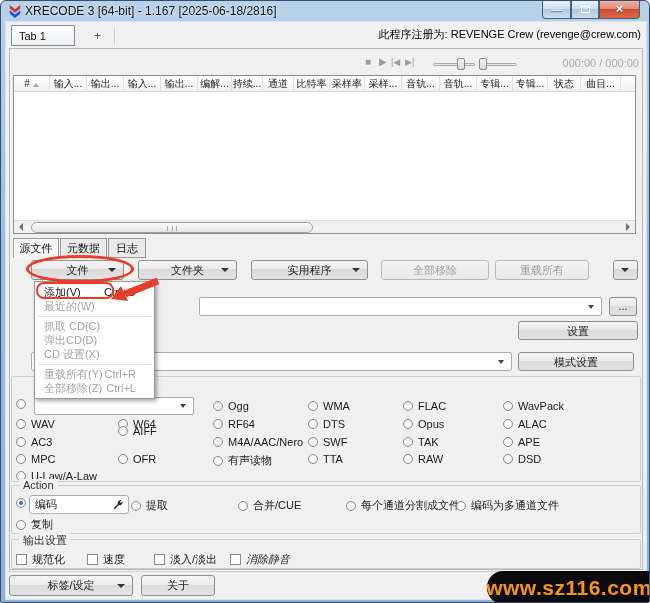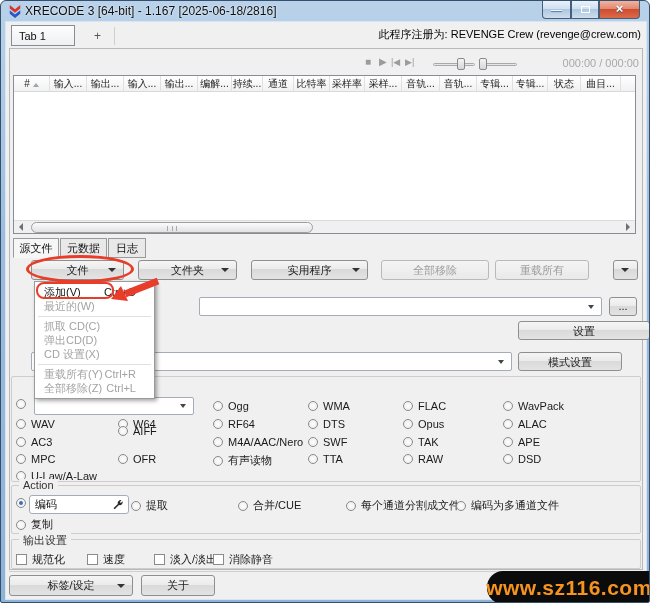--- a/index.html
+++ b/index.html
@@ -157,28 +157,28 @@
   <div class="btn" style="left:612px;top:259px;width:25px;height:20px;">
     <span class="caret" style="right:8px;"></span>
   </div>
 
   <div class="combo" style="left:198px;top:296px;width:403px;height:19px;">
     <span class="caret sm" style="border-top-color:#444;"></span>
   </div>
   <div class="btn" style="left:608px;top:296px;width:28px;height:19px;">
     <span class="lbl" style="line-height:16px;">...</span>
   </div>
-  <div class="btn" style="left:517px;top:320px;width:132px;height:19px;">
+  <div class="btn" style="left:517px;top:320px;width:120px;height:19px;">
     <span class="lbl">设置</span>
   </div>
 
   <div class="combo" style="left:30px;top:351px;width:481px;height:19px;">
     <span class="caret sm" style="border-top-color:#444;"></span>
   </div>
-  <div class="btn" style="left:517px;top:351px;width:104px;height:19px;">
+  <div class="btn" style="left:517px;top:351px;width:116px;height:19px;">
     <span class="lbl">模式设置</span>
   </div>
 
   <div class="gb" style="left:10px;top:375px;width:630px;height:106px;"></div>
 
   <div class="opt" style="left:15px;top:398px;">
       <span class="radio"></span>
     </div>
   <div class="combo" style="left:33px;top:396px;width:160px;height:18px;">
     <span class="caret sm" style="border-top-color:#444;"></span>
@@ -319,21 +319,21 @@
       <span>规范化</span>
     </div>
   <div class="opt" style="left:86px;top:551px;">
       <span class="check"></span>
       <span>速度</span>
     </div>
   <div class="opt" style="left:153px;top:551px;">
       <span class="check"></span>
       <span>淡入/淡出</span>
     </div>
-  <div class="opt" style="left:212px;top:551px;">
+  <div class="opt" style="left:229px;top:551px;font-style:italic;">
       <span class="check"></span>
       <span>消除静音</span>
     </div>
 
   <div class="footer-sep"></div>
   <div class="btn" style="left:8px;top:574px;width:124px;height:21px;">
     <span class="lbl" style="line-height:19px;">标签/设定</span>
     <span class="caret"></span>
   </div>
   <div class="btn" style="left:140px;top:574px;width:74px;height:21px;">

